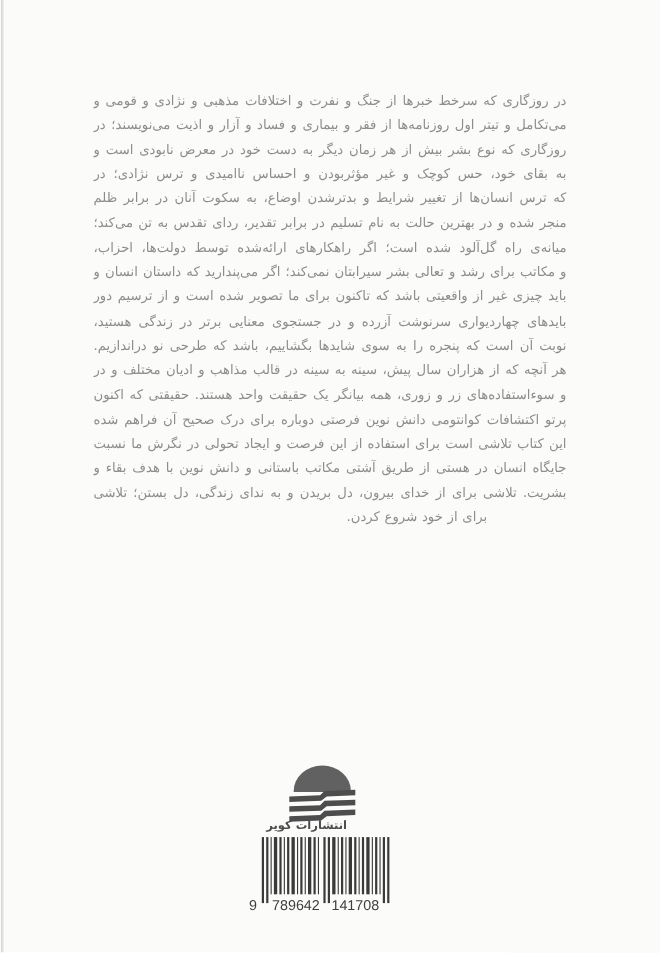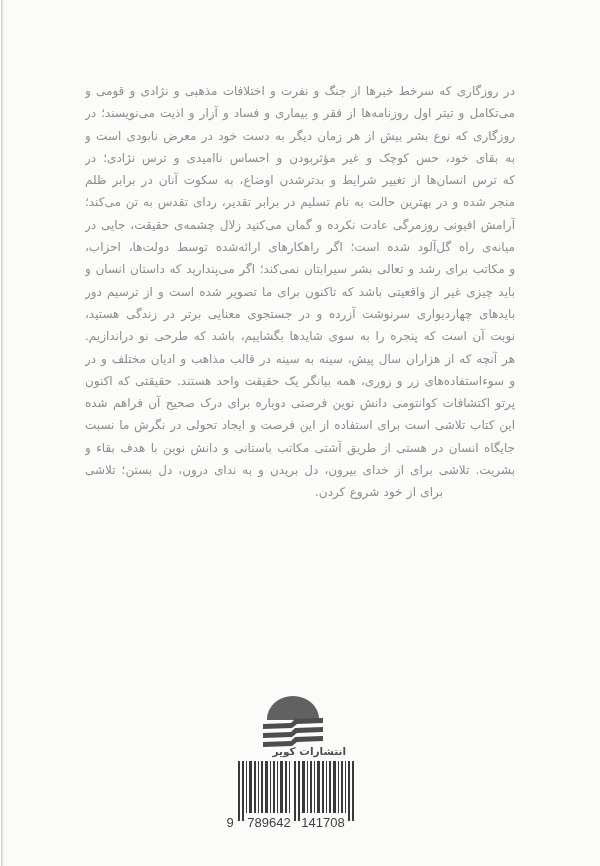--- a/index.html
+++ b/index.html
@@ -54,21 +54,21 @@
     left: 261px;
     top: 694px;
     width: 64px;
     height: 56px;
   }
   .publisher-name {
     position: absolute;
     left: 242px;
     top: 745px;
     width: 104px;
-    text-align: right;
+    text-align: left;
     direction: rtl;
     font-family: "DejaVu Sans", sans-serif;
     font-weight: bold;
     font-size: 10.5px;
     letter-spacing: 0.5px;
     color: #4e4e4e;
   }
   .barcode {
     position: absolute;
     left: 226px;
@@ -90,32 +90,31 @@
 
   <div class="spine-edge"></div>
 
   <div class="blurb">
       <div class="blurb-line">در روزگاری که سرخط خبرها از جنگ و نفرت و اختلافات مذهبی و نژادی و قومی و ملی</div>
       <div class="blurb-line">می‌تکامل و تیتر اول روزنامه‌ها از فقر و بیماری و فساد و آزار و اذیت می‌نویسند؛ در</div>
       <div class="blurb-line">روزگاری که نوع بشر بیش از هر زمان دیگر به دست خود در معرض نابودی است و نسبت</div>
       <div class="blurb-line">به بقای خود، حس کوچک و غیر مؤثربودن و احساس ناامیدی و ترس نژادی؛ در روزگاری</div>
       <div class="blurb-line">که ترس انسان‌ها از تغییر شرایط و بدترشدن اوضاع، به سکوت آنان در برابر ظلم آشکار</div>
       <div class="blurb-line">منجر شده و در بهترین حالت به نام تسلیم در برابر تقدیر، ردای تقدس به تن می‌کند؛ اگر به</div>
-      <div class="blurb-line">آرامش افیونی روزمرگی عادت نکرده و گمان می‌کنید زلال چشمه‌ی حقیقت، جایی در</div>
       <div class="blurb-line">میانه‌ی راه گل‌آلود شده است؛ اگر راهکارهای ارائه‌شده توسط دولت‌ها، احزاب، فرقه‌ها،</div>
       <div class="blurb-line">و مکاتب برای رشد و تعالی بشر سیرابتان نمی‌کند؛ اگر می‌پندارید که داستان انسان و جهان</div>
       <div class="blurb-line">باید چیزی غیر از واقعیتی باشد که تاکنون برای ما تصویر شده است و از ترسیم دور باطل</div>
       <div class="blurb-line">بایدهای چهاردیواری سرنوشت آزرده و در جستجوی معنایی برتر در زندگی هستید، اکنون</div>
       <div class="blurb-line">نوبت آن است که پنجره را به سوی شایدها بگشاییم، باشد که طرحی نو دراندازیم. شاید</div>
       <div class="blurb-line">هر آنچه که از هزاران سال پیش، سینه به سینه در قالب مذاهب و ادیان مختلف و در دل</div>
       <div class="blurb-line">و سوءاستفاده‌های زر و زوری، همه بیانگر یک حقیقت واحد هستند. حقیقتی که اکنون در</div>
       <div class="blurb-line">پرتو اکتشافات کوانتومی دانش نوین فرصتی دوباره برای درک صحیح آن فراهم شده است.</div>
       <div class="blurb-line">این کتاب تلاشی است برای استفاده از این فرصت و ایجاد تحولی در نگرش ما نسبت به</div>
       <div class="blurb-line">جایگاه انسان در هستی از طریق آشتی مکاتب باستانی و دانش نوین با هدف بقاء و تکامل</div>
-      <div class="blurb-line">بشریت. تلاشی برای از خدای بیرون، دل بریدن و به ندای درون، دل بستن؛ تلاشی</div>
+      <div class="blurb-line">بشریت. تلاشی برای از خدای بیرون، دل بریدن و به ندای زندگی، دل بستن؛ تلاشی</div>
       <div class="blurb-line last">برای از خود شروع کردن.</div>
     </div>
 
   <div class="logo">
     <svg width="64" height="56" viewBox="0 0 64 56" xmlns="http://www.w3.org/2000/svg">
       <path d="M6,25 A26,23 0 0 1 58,25 L58,26 L6,26 Z" fill="#616161"></path>
       <g fill="#4d4d4d">
         <path d="M34,25 L62,24 L62,29 L36,30 L31,34 L2,35 L2,30 L30,29 Z"></path>
         <path d="M34,34 L62,33 L62,38 L36,39 L31,43 L2,44 L2,39 L30,38 Z"></path>
         <path d="M34,43 L62,42 L62,47 L36,48 L31,52 L2,53 L2,48 L30,47 Z"></path>

